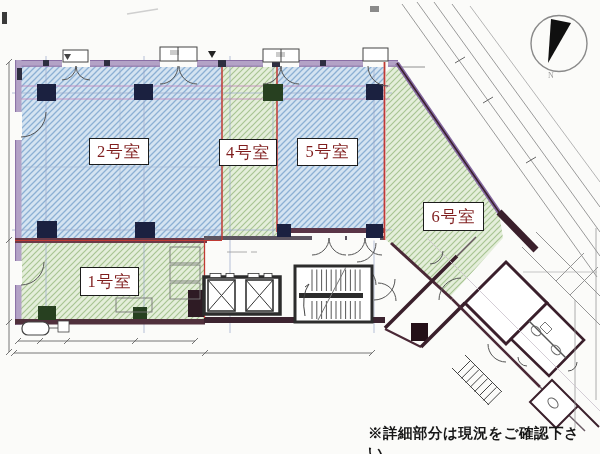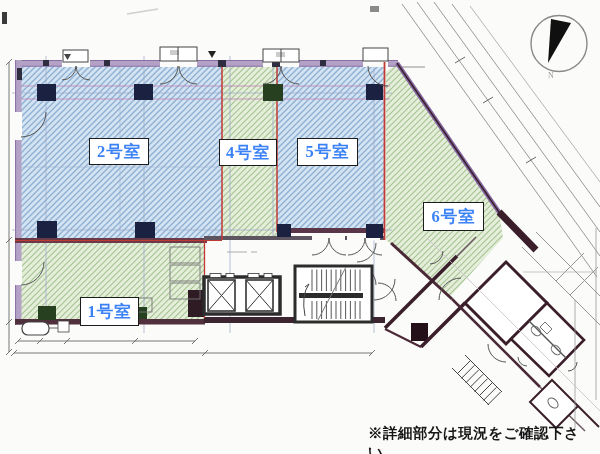--- a/index.html
+++ b/index.html
@@ -1,21 +1,21 @@
 <!DOCTYPE html>
 <html><head>
 <meta charset="utf-8">
 <style>
   html,body{margin:0;padding:0;background:#ffffff;}
   .plan{position:relative;width:600px;height:454px;background:#fbfbf9;overflow:hidden;
         font-family:"Liberation Serif","DejaVu Serif",serif;}
   .plan svg{position:absolute;left:0;top:0;}
   .room-label{position:absolute;display:flex;align-items:center;justify-content:center;
-        background:#ffffff;border:1.6px solid #1c1c1c;color:#3b82f6;
-        font-size:16.5px;font-weight:700;letter-spacing:1px;z-index:5;}
+        background:#ffffff;border:1.6px solid #1c1c1c;color:#7f1d1d;
+        font-size:16.5px;font-weight:400;letter-spacing:1px;z-index:5;}
   .note{position:absolute;left:368px;top:424px;width:228px;color:#171717;
         font-size:14.5px;font-weight:600;letter-spacing:0.5px;z-index:5;}
 </style>
 </head>
 <body>
 
 <div class="plan">
 
 <svg width="600" height="454" viewBox="0 0 600 454">
   <defs>
@@ -285,17 +285,17 @@
     <line x1="11" y1="356" x2="17" y2="350"></line>
         <line x1="202" y1="356" x2="208" y2="350"></line>
     <line x1="369" y1="356" x2="375" y2="350"></line>
   </g>
 </svg>
 
 <div class="room-label" style="left:89px;top:138px;width:58px;height:25px;">2号室</div>
 <div class="room-label" style="left:219px;top:139px;width:56px;height:25px;">4号室</div>
 <div class="room-label" style="left:297px;top:138px;width:59px;height:26px;">5号室</div>
 <div class="room-label" style="left:423px;top:202px;width:59px;height:27px;">6号室</div>
-<div class="room-label" style="left:80px;top:267px;width:57px;height:27px;margin-top:30px;">1号室</div>
+<div class="room-label" style="left:80px;top:267px;width:57px;height:27px;">1号室</div>
 
 <div class="note">※詳細部分は現況をご確認下さい。</div>
 
 </div>
 
 </body></html>

